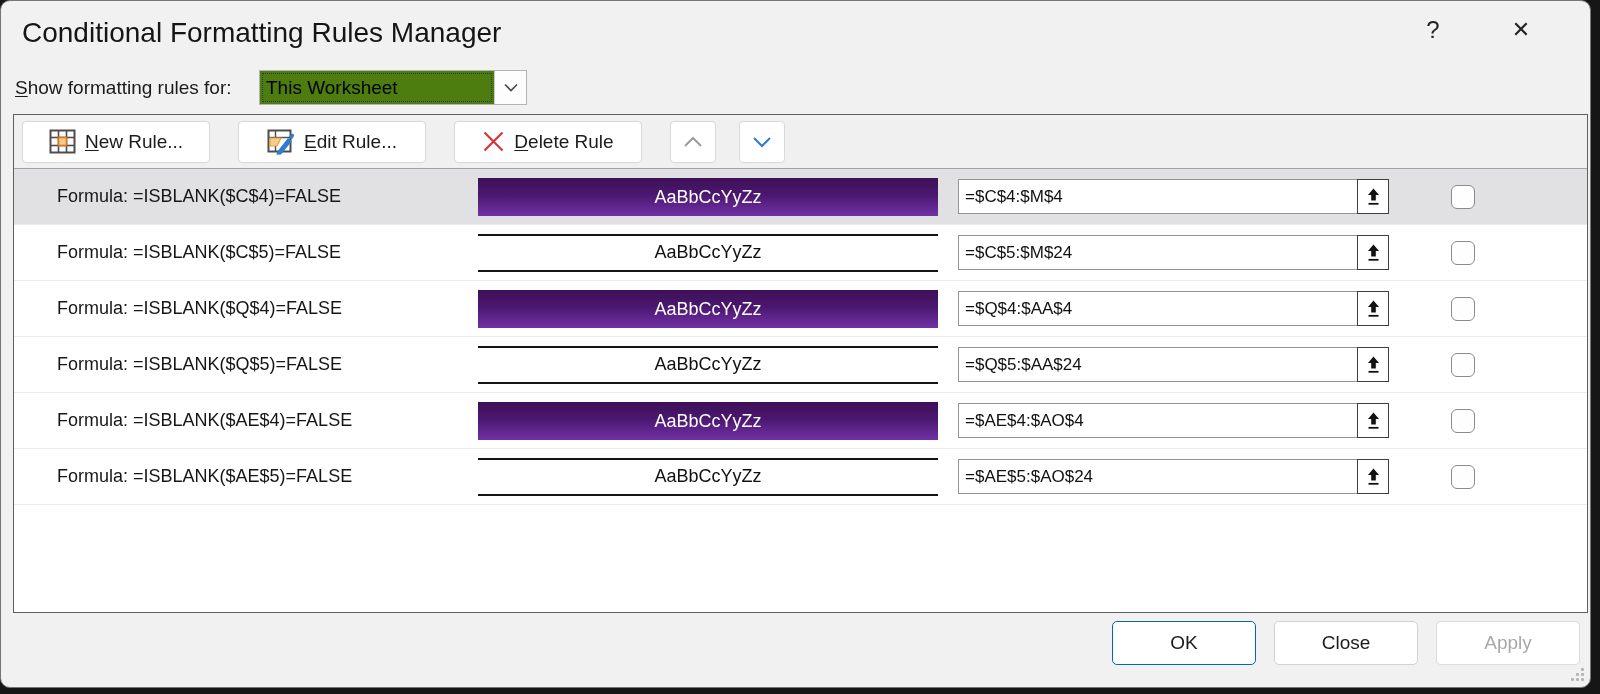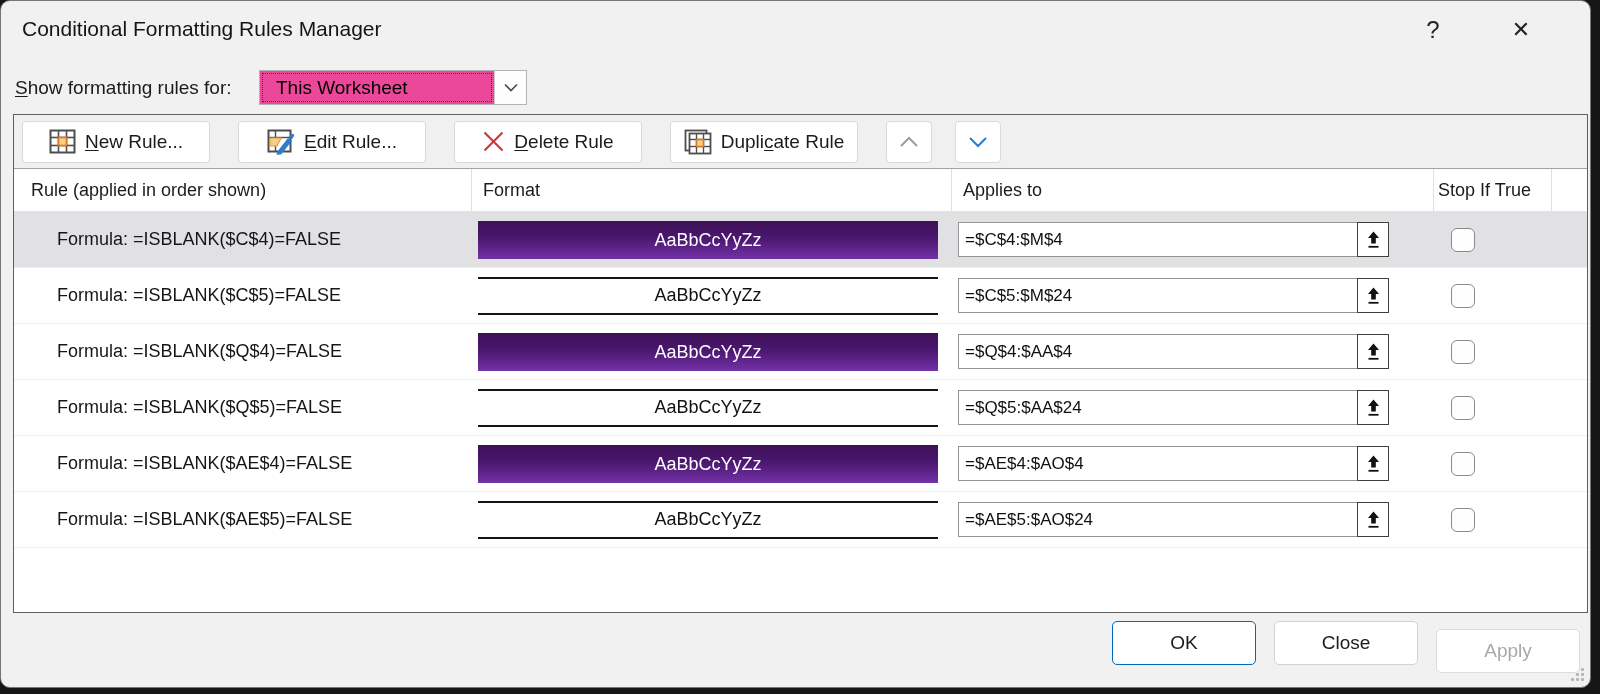--- a/index.html
+++ b/index.html
@@ -12,40 +12,40 @@
   }
   .dialog {
     position:absolute; left:0; top:0;
     width:1591px; height:688px;
     background:#f2f1f1;
     border:1px solid #767676;
     border-radius:10px;
   }
   
   .titlebar { position:absolute; top:0; left:0; right:0; height:57px; }
-  .title { position:absolute; left:21px; top:16px; font-size:21px; color:#151515; }
+  .title { position:absolute; left:21px; top:16px; font-size:28px; color:#151515; }
   .win-btn {
     position:absolute; top:12px; width:34px; height:34px;
     display:flex; align-items:center; justify-content:center;
     font-size:23px; color:#222; cursor:default; background:transparent; border:none;
     font-family:"Liberation Sans", sans-serif;
   }
   .help-btn  { right:140px; font-size:24px; }
   .close-btn { right:52px; font-weight:300; font-size:22px; }
   
   .show-row { position:absolute; top:68px; left:0; right:0; height:40px; }
   .show-label { position:absolute; left:14px; top:8px; font-size:19px; }
   .ak { text-decoration:underline; text-underline-offset:2px; }
   .combo {
     position:absolute; left:258px; top:1px; width:268px; height:35px;
     background:#fff; border:1px solid #b3b3b3; display:flex;
   }
   .combo-value {
-    flex:1; background:#ec4899; color:#000;
-    font-size:19px; line-height:33px; padding-left:16px;
+    flex:1; background:#4d7c0f; color:#000;
+    font-size:19px; line-height:33px; padding-left:6px;
     outline:1px dotted #333; outline-offset:-3px;
     white-space:nowrap; overflow:hidden;
   }
   .combo-arrow {
     width:32px; border-left:1px solid #c9c9c9; background:#fdfdfd;
     display:flex; align-items:center; justify-content:center;
   }
   
   .main-box {
     position:absolute; left:12px; top:113px; width:1575px; height:499px;
@@ -121,21 +121,21 @@
     position:absolute; left:0; right:10px; top:620px; height:46px;
     display:flex; justify-content:flex-end; gap:18px;
   }
   .f-btn {
     width:144px; height:44px; background:#fff;
     border:1px solid #d2d2d2; border-radius:5px;
     font-size:19px; color:#1b1b1b; cursor:default;
     font-family:"Liberation Sans", sans-serif;
   }
   .f-btn.default { border:1px solid #0067c0; }
-  .f-btn.disabled { color:#a8a8a8; border-color:#dcdcdc;margin-top:8px; }
+  .f-btn.disabled { color:#a8a8a8; border-color:#dcdcdc; }
   .resize-grip {
     position:absolute; right:6px; bottom:6px; width:14px; height:14px;
   }
   .resize-grip i {
     position:absolute; width:3px; height:3px; background:#b4b4b4; border-radius:1px;
   }
   .resize-grip i:nth-child(1){ right:0; bottom:0; }
   .resize-grip i:nth-child(2){ right:5px; bottom:0; }
   .resize-grip i:nth-child(3){ right:10px; bottom:0; }
   .resize-grip i:nth-child(4){ right:0; bottom:5px; }
@@ -199,56 +199,34 @@
       </button>
 
       <button class="tb-btn">
         <svg width="23" height="23" viewBox="0 0 23 23">
           <line x1="2.5" y1="2.5" x2="20.5" y2="20.5" stroke="#d23437" stroke-width="2.2"></line>
           <line x1="20.5" y1="2.5" x2="2.5" y2="20.5" stroke="#d23437" stroke-width="2.2"></line>
         </svg>
         <span><span></span><span class="ak">D</span><span>elete Rule</span></span>
       </button>
 
-      <button class="tb-btn">
-        <svg width="28" height="26" viewBox="0 0 28 26">
-          <rect x="1.5" y="1.5" width="21" height="20" fill="none" stroke="#4d4d4d" stroke-width="1.8"></rect>
-          <rect x="5.5" y="4.5" width="21" height="20" fill="#fff" stroke="#4d4d4d" stroke-width="1.8"></rect>
-          <line x1="12.5" y1="4" x2="12.5" y2="25" stroke="#4d4d4d" stroke-width="1.4"></line>
-          <line x1="19.5" y1="4" x2="19.5" y2="25" stroke="#4d4d4d" stroke-width="1.4"></line>
-          <line x1="5" y1="10.5" x2="27" y2="10.5" stroke="#4d4d4d" stroke-width="1.4"></line>
-          <line x1="5" y1="17.5" x2="27" y2="17.5" stroke="#4d4d4d" stroke-width="1.4"></line>
-          <rect x="12.5" y="10.5" width="7" height="7" fill="#f7cd8c" stroke="#e0761a" stroke-width="1.5"></rect>
-        </svg>
-        <span><span>Dupli</span><span class="ak">c</span><span>ate Rule</span></span>
-      </button>
 
       <button class="tb-arrow-btn">
         <svg width="20" height="12" viewBox="0 0 20 12">
             <polyline points="2,10 10,2 18,10" fill="none" stroke="#9d9d9d" stroke-width="2"></polyline>
           </svg>
       </button>
       <button class="tb-arrow-btn down">
         <svg width="20" height="12" viewBox="0 0 20 12">
             <polyline points="2,2 10,10 18,2" fill="none" stroke="#2b7cd3" stroke-width="2"></polyline>
           </svg>
       </button>
     </div>
 
     <div class="listing">
-      <div class="lheader">
-        <span class="h-rule">Rule (applied in order shown)</span>
-        <span class="h-format">Format</span>
-        <span class="h-applies">Applies to</span>
-        <span class="h-stop">Stop If True</span>
-        <i class="h-sep s1"></i>
-        <i class="h-sep s2"></i>
-        <i class="h-sep s3"></i>
-        <i class="h-sep s4"></i>
-      </div>
       <div>
   <div class="rule-row selected">
     <span class="rule-formula">Formula: =ISBLANK($C$4)=FALSE</span>
     <div class="format-preview purple-fill">AaBbCcYyZz</div>
     <div class="applies-group">
       <input class="applies-input" type="text" value="=$C$4:$M$4" style="">
       <button class="picker-btn">
         <svg width="15" height="18" viewBox="0 0 15 18">
           <path d="M7.5 0.5 L13 7 H9.8 V12.5 H5.2 V7 H2 Z" fill="#111"></path>
           <line x1="2.5" y1="15.8" x2="12.5" y2="15.8" stroke="#111" stroke-width="1.8"></line>

